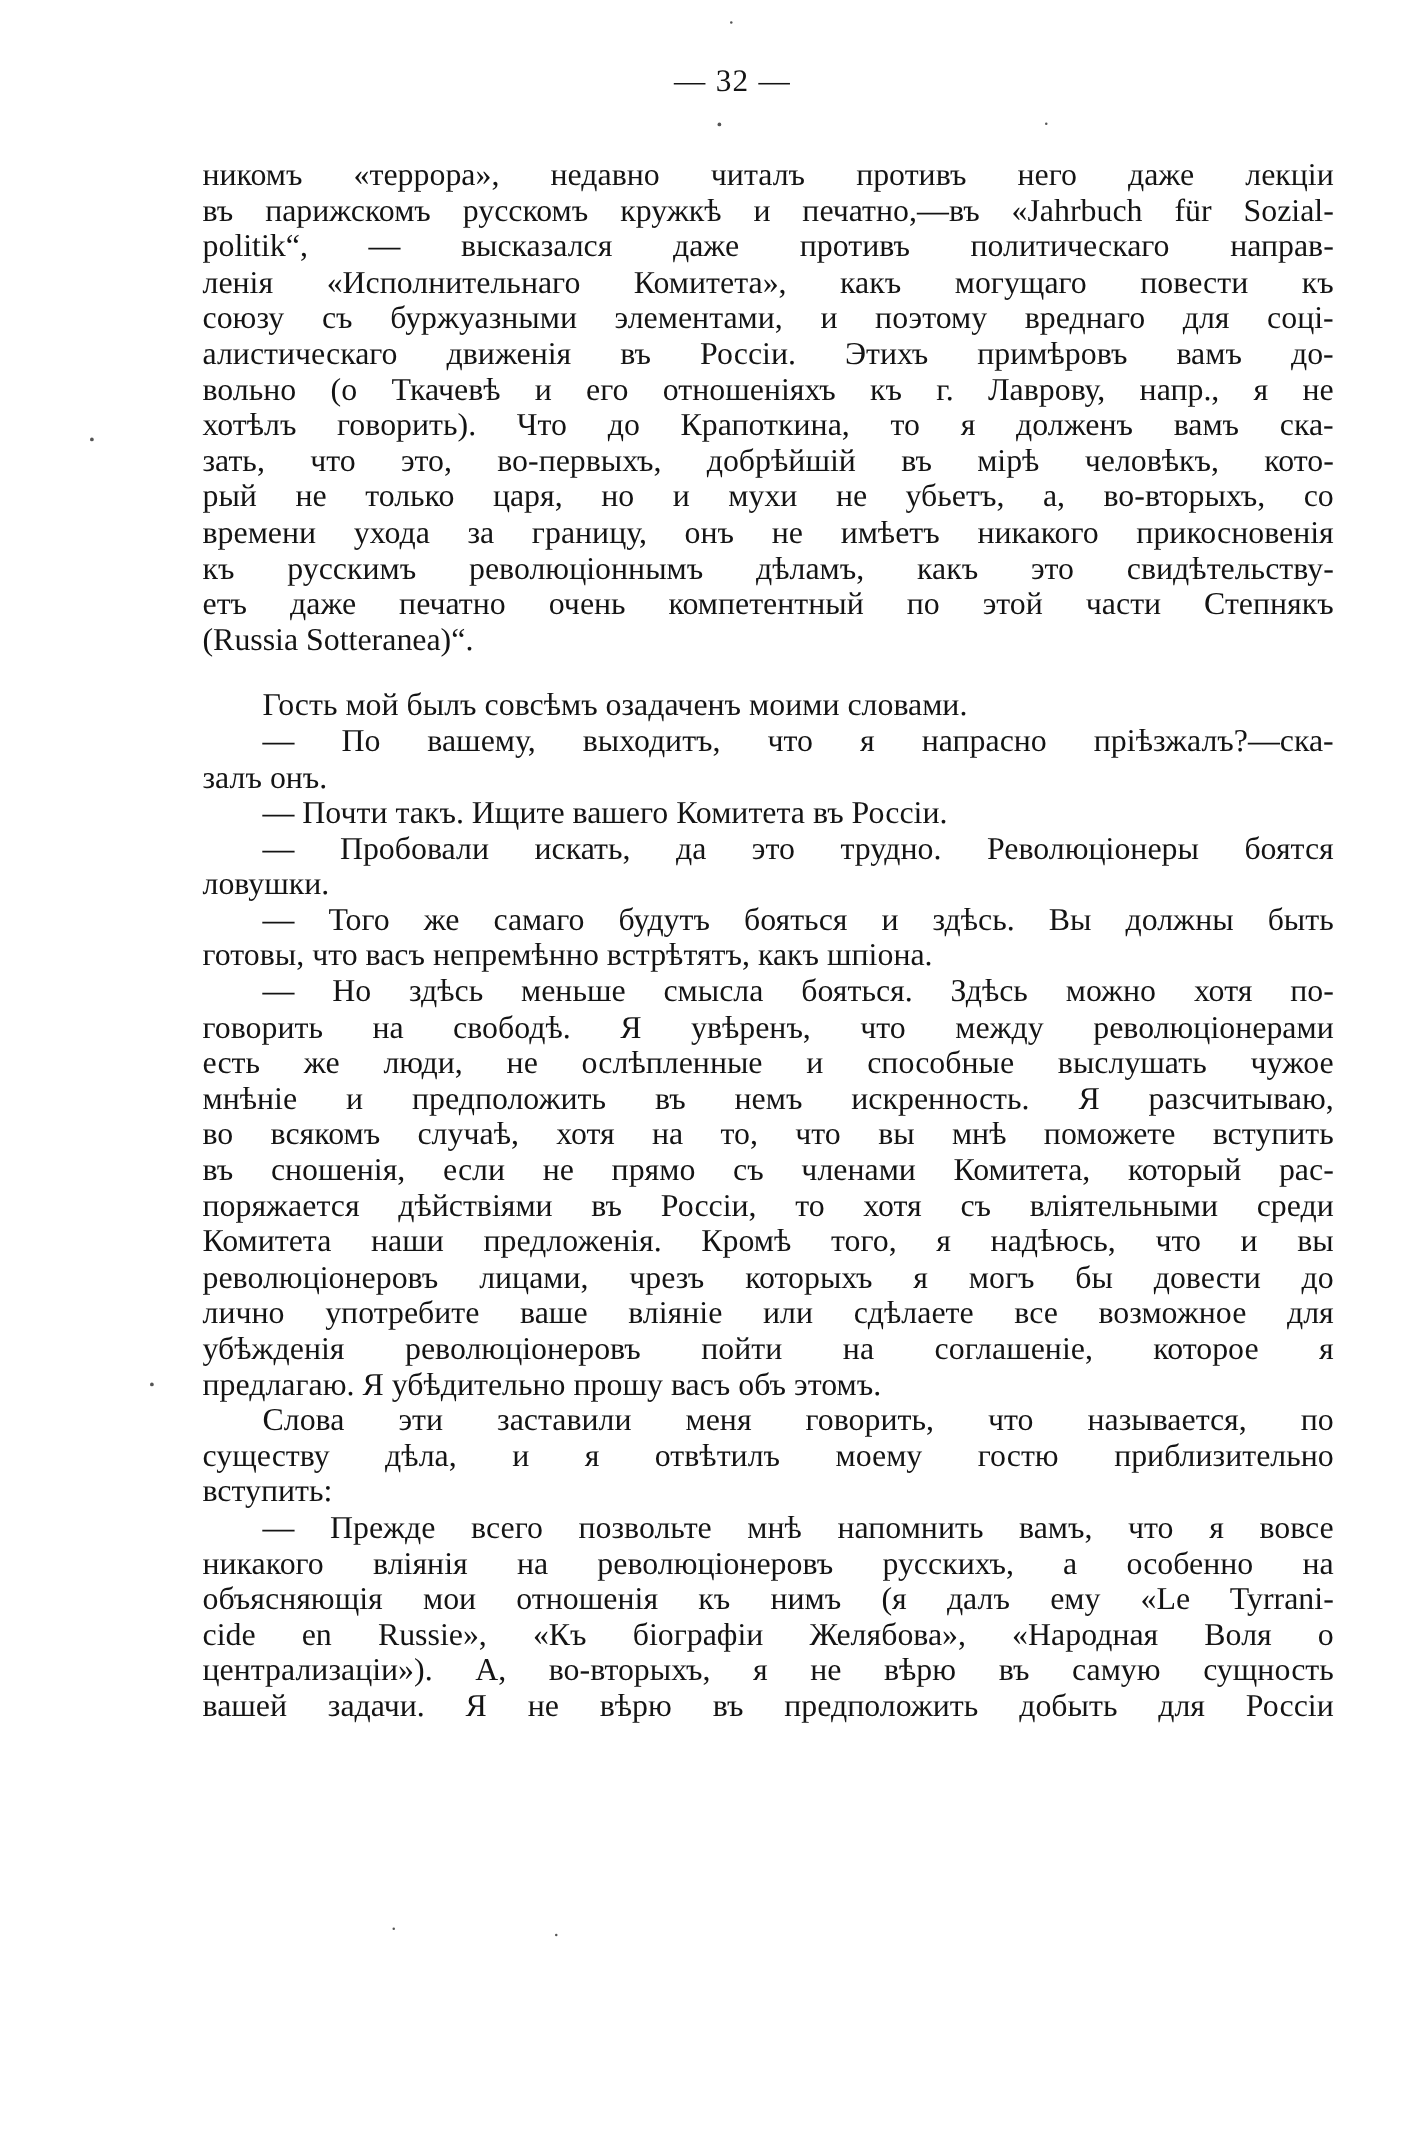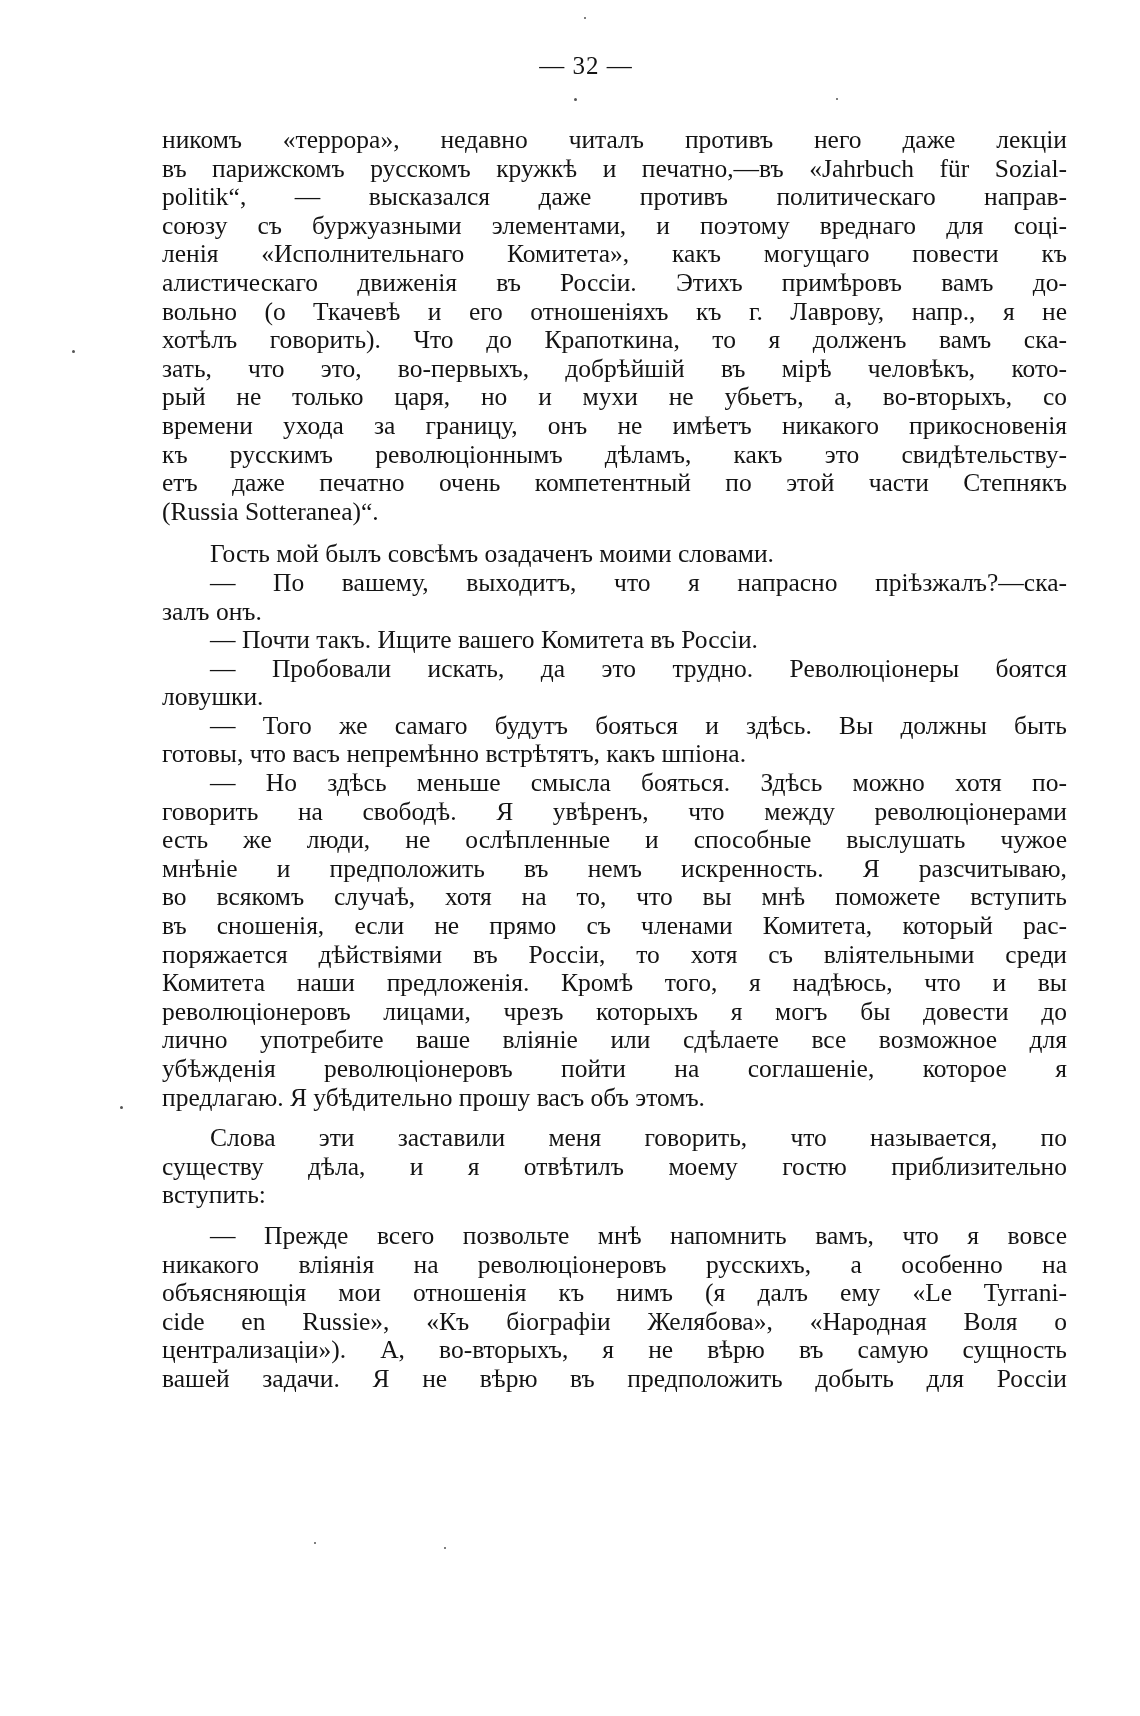--- a/index.html
+++ b/index.html
@@ -43,46 +43,46 @@
     .line.last {
       text-align-last: left;
     }
     .line.indent {
       padding-left: 48px;
     }
     .para {
       display: block;
     }
     .para.gap {
-      margin-top: 14px;
+      margin-top: 24px;
     }
     .para.gap-lg {
-      margin-top: 12px;
+      margin-top: 0;
     }
     .speck {
       position: absolute;
       width: 3px;
       height: 3px;
       background: #555;
       border-radius: 50%;
     }
   </style>
 </head>
 <body>
 
 <div class="page-number">— 32 —</div>
 
 <div class="text-block">
 
   <div class="para">
     <span class="line">никомъ «террора», недавно читалъ противъ него даже лекціи</span>
     <span class="line">въ парижскомъ русскомъ кружкѣ и печатно,—въ «Jahrbuch für Sozial-</span>
     <span class="line">politik“, — высказался даже противъ политическаго направ-</span>
+    <span class="line">ленія «Исполнительнаго Комитета», какъ могущаго повести къ</span>
     <span class="line">союзу съ буржуазными элементами, и поэтому вреднаго для соці-</span>
-    <span class="line">ленія «Исполнительнаго Комитета», какъ могущаго повести къ</span>
     <span class="line">алистическаго движенія въ Россіи. Этихъ примѣровъ вамъ до-</span>
     <span class="line">вольно (о Ткачевѣ и его отношеніяхъ къ г. Лаврову, напр., я не</span>
     <span class="line">хотѣлъ говорить). Что до Крапоткина, то я долженъ вамъ ска-</span>
     <span class="line">зать, что это, во-первыхъ, добрѣйшій въ мірѣ человѣкъ, кото-</span>
     <span class="line">рый не только царя, но и мухи не убьетъ, а, во-вторыхъ, со</span>
     <span class="line">времени ухода за границу, онъ не имѣетъ никакого прикосновенія</span>
     <span class="line">къ русскимъ революціоннымъ дѣламъ, какъ это свидѣтельству-</span>
     <span class="line">етъ даже печатно очень компетентный по этой части Степнякъ</span>
     <span class="line last">(Russia Sotteranea)“.</span>
   </div>

